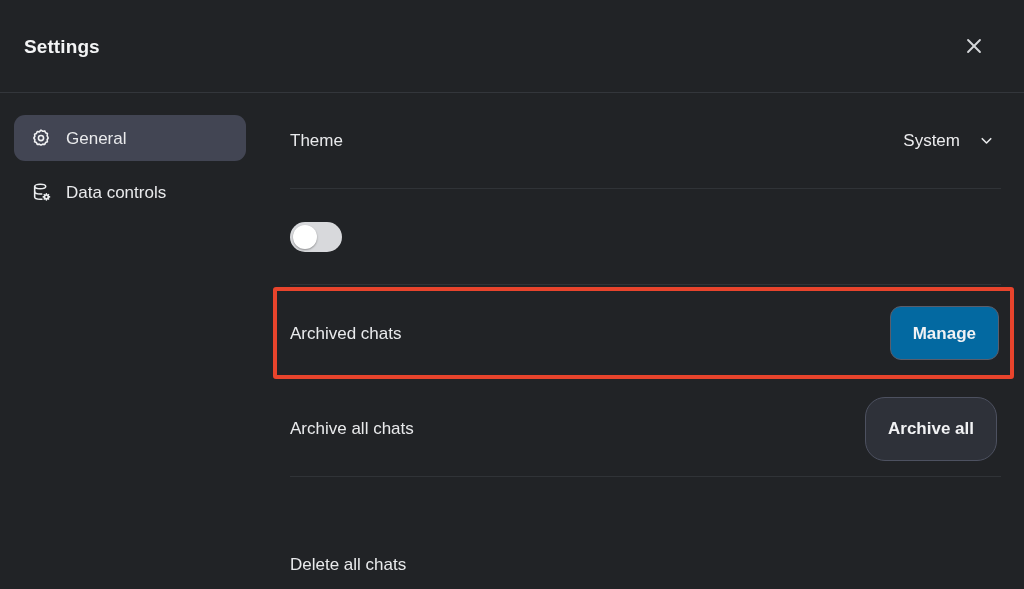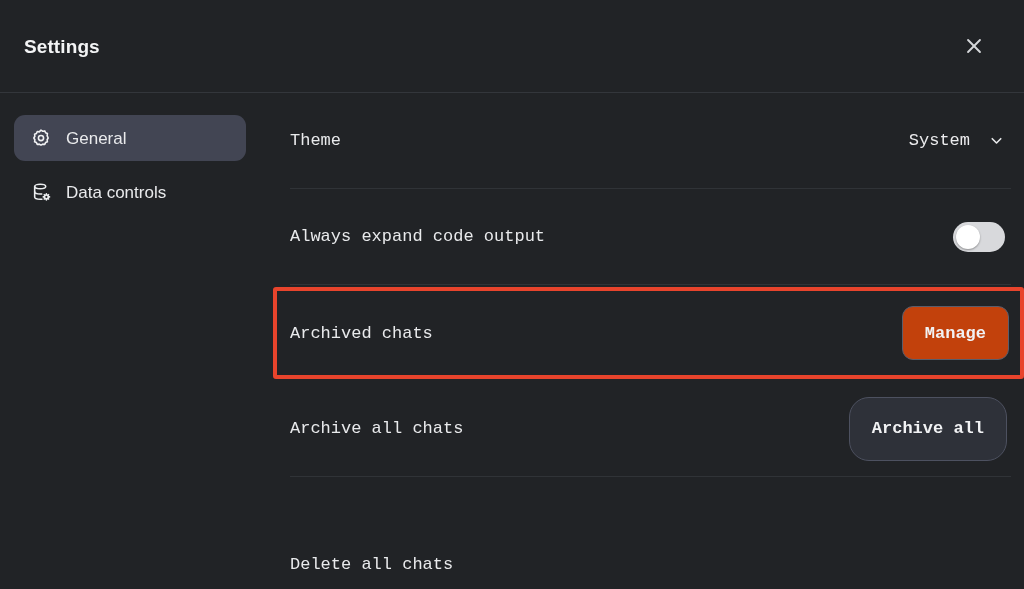--- a/index.html
+++ b/index.html
@@ -99,23 +99,22 @@
     flex: 0 0 22px;
   }
   .sidebar-item .side-label {
     line-height: 1;
     white-space: nowrap;
   }
 
   
   .main-panel {
     flex: 1 1 auto;
-    padding: 0 13px 0 30px;
+    padding: 0 23px 0 30px;
     overflow: hidden;
-    font-family: Liberation Mono, monospace;
   }
 
   .settings-list {
     display: flex;
     flex-direction: column;
     padding-top: 0px;
   }
 
   .setting-row {
     height: 96px;
@@ -195,21 +194,21 @@
     border-radius: 10px;
     cursor: pointer;
     line-height: 1;
     white-space: nowrap;
     display: inline-flex;
     align-items: center;
     justify-content: center;
   }
 
   .btn-manage {
-    background: #c2410c;
+    background: #0369a1;
     color: #f1f2f4;
     border: 1px solid #5a5d6b;
     height: 54px;
     padding: 0 22px;
     border-radius: 11px;
   }
 
   .btn-archive-all {
     background: #2e3139;
     color: #f1f2f4;
@@ -285,21 +284,20 @@
             <span>System</span>
             <span class="chev">
               <svg width="17" height="17" viewBox="0 0 24 24" fill="none" stroke="#e7e8ea" stroke-width="2.3" stroke-linecap="round" stroke-linejoin="round">
                 <polyline points="6,9.5 12,15.5 18,9.5"></polyline>
               </svg>
             </span>
           </button>
         </div>
 
         <div class="setting-row">
-          <span class="setting-label">Always expand code output</span>
           <button class="toggle-switch" aria-label="Always expand code output toggle">
             <span class="knob"></span>
           </button>
         </div>
 
         <div class="setting-row highlighted">
           <span class="highlight-ring"></span>
           <span class="setting-label">Archived chats</span>
           <button class="btn btn-manage">Manage</button>
         </div>

